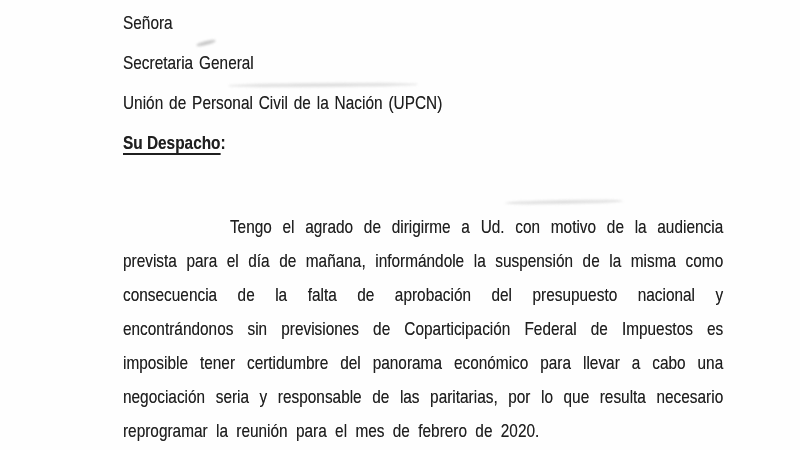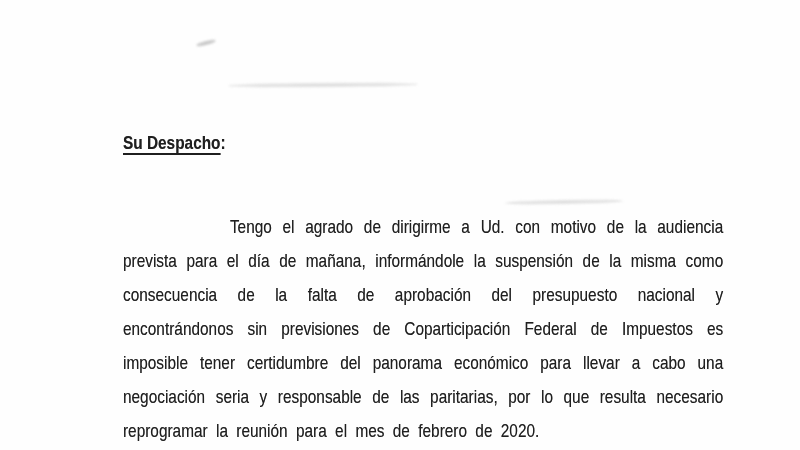--- a/index.html
+++ b/index.html
@@ -95,20 +95,25 @@
     left: 505px; top: 200px; width: 118px; height: 4px;
     background: rgba(150,150,150,0.28);
     transform: rotate(-1deg);
   }
 </style>
 </head>
 <body>
 
 <div class="page">
 
+  <div class="recipient">
+    <div class="rline condensed">Señora</div>
+    <div class="rline condensed">Secretaria General</div>
+    <div class="rline condensed">Unión de Personal Civil de la Nación (UPCN)</div>
+  </div>
 
   <div class="salutation condensed">
     <span class="uline">Su Despacho</span><span>:</span>
   </div>
 
   <div class="body-block">
     <div class="bline condensed just indent">Tengo el agrado de dirigirme a Ud. con motivo de la audiencia</div>
     <div class="bline condensed just">prevista para el día de mañana, informándole la suspensión de la misma como</div>
     <div class="bline condensed just">consecuencia de la falta de aprobación del presupuesto nacional y</div>
     <div class="bline condensed just">encontrándonos sin previsiones de Coparticipación Federal de Impuestos es</div>

